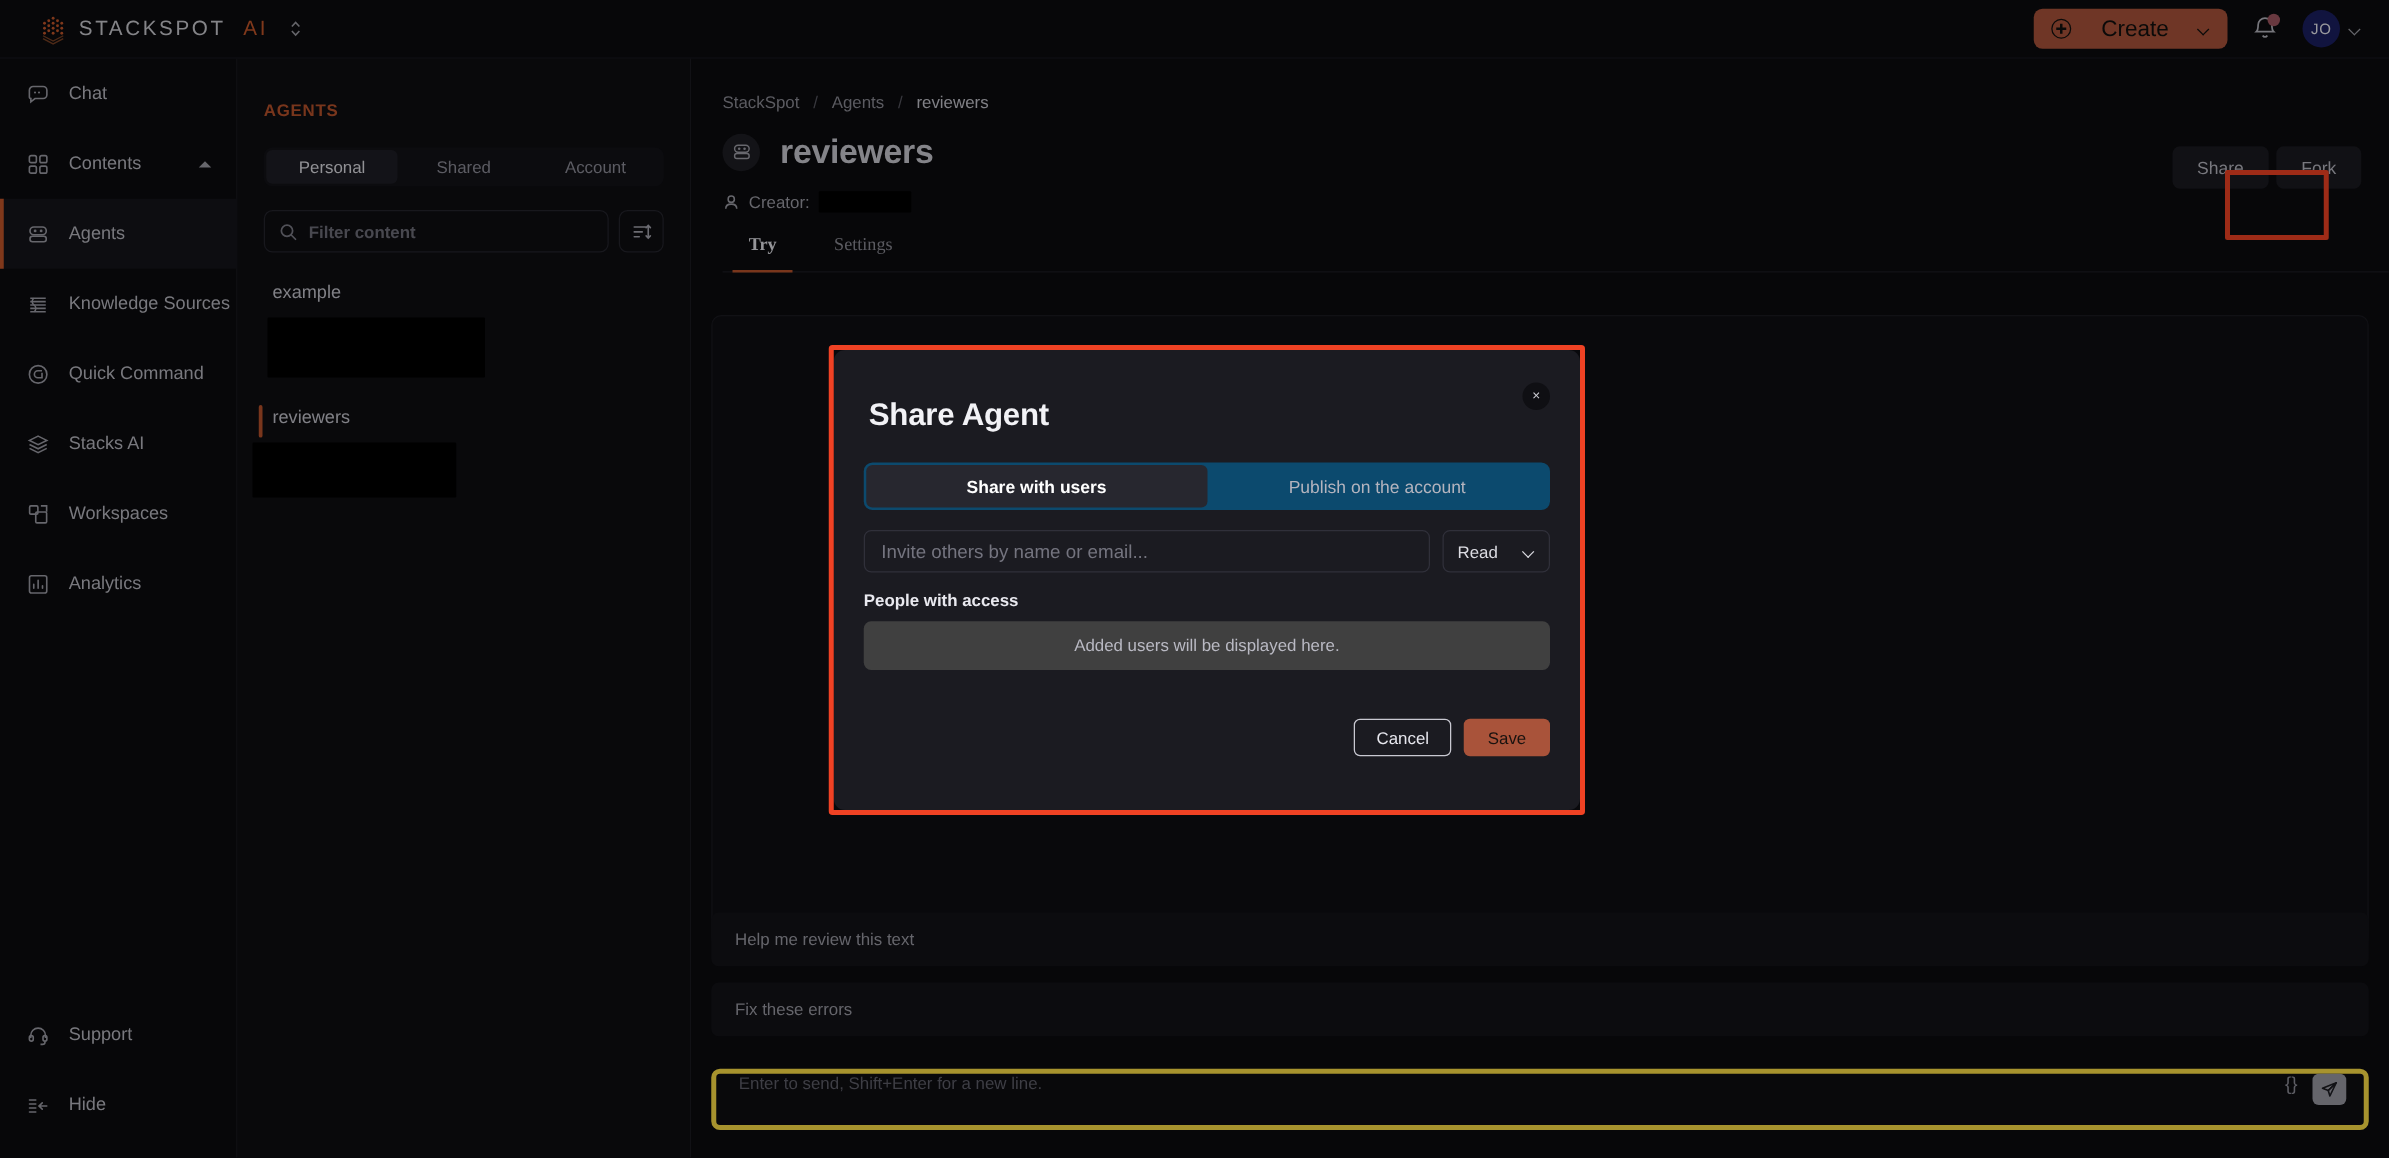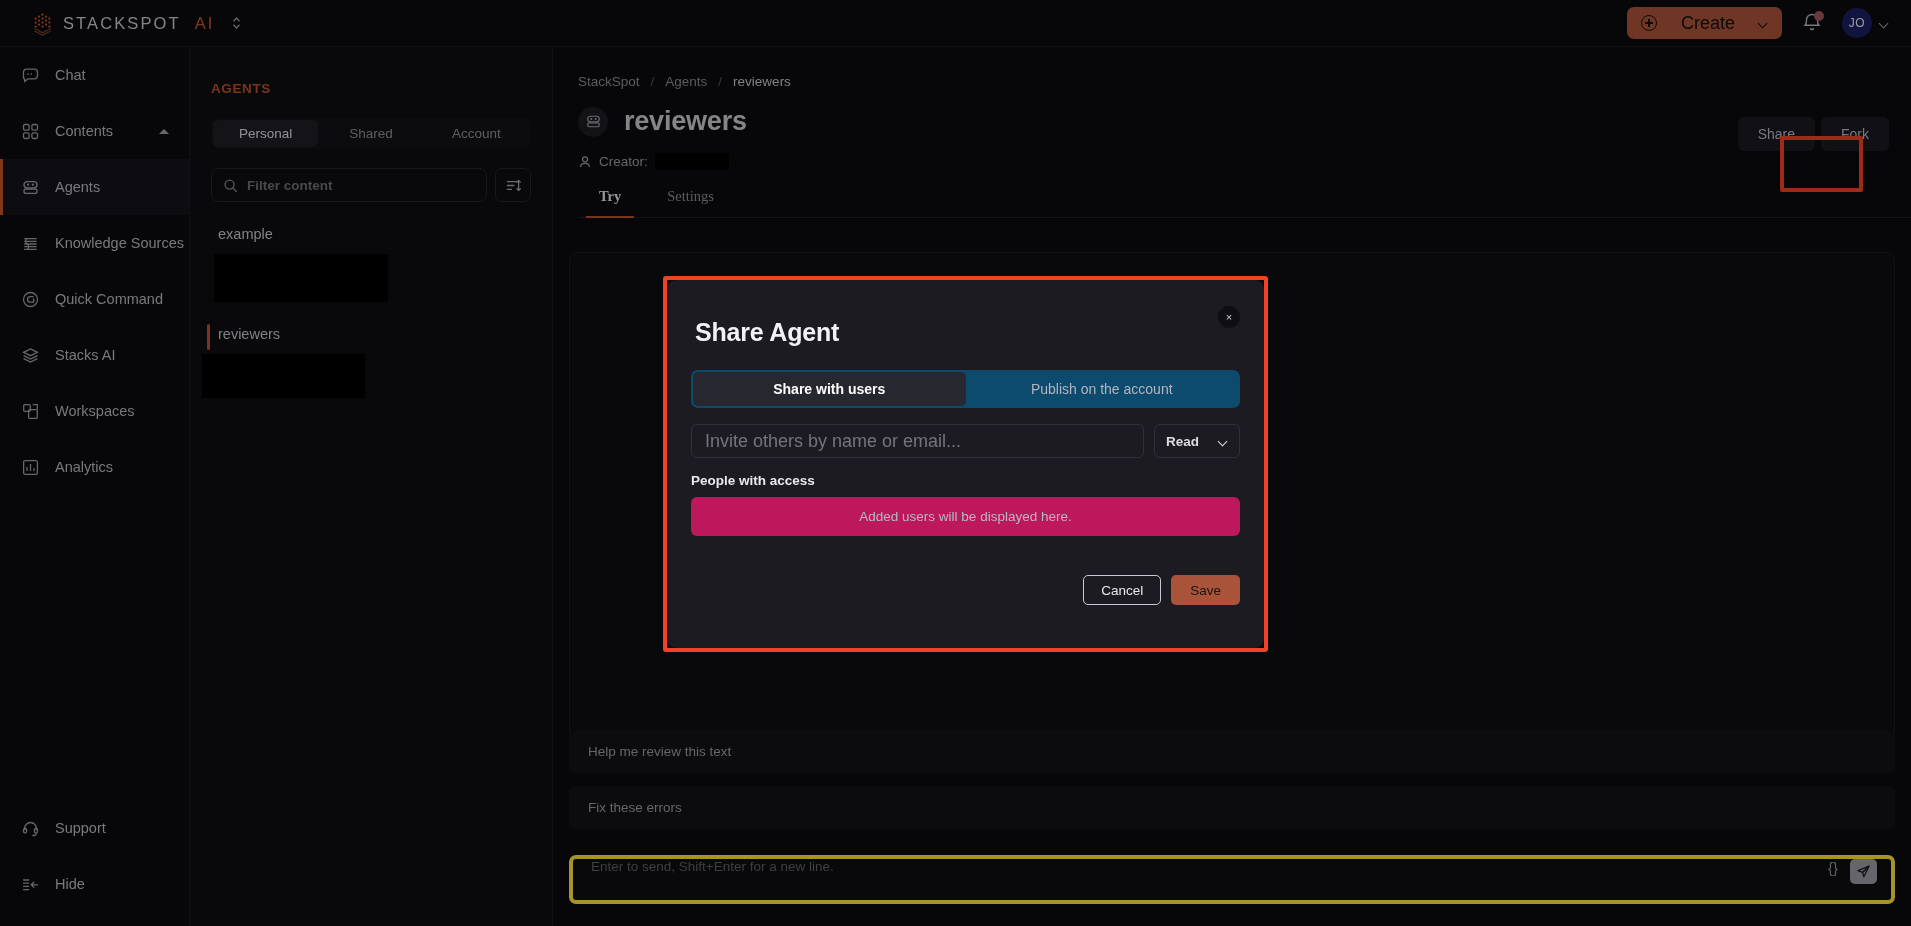--- a/index.html
+++ b/index.html
@@ -228,34 +228,34 @@
   .modal-seg .sb {
     flex: 1; display: flex; align-items: center; justify-content: center;
     font-size: 14px; color: #b4b4be; border-radius: 5px; cursor: pointer;
     background: none; border: none; font-family: inherit;
   }
   .modal-seg .sb.active { background: #27272f; color: #ffffff; font-weight: bold; }
   .invite-row { margin: 16px 24px 0 24px; display: flex; gap: 10px; }
   .invite-input {
     flex: 1; height: 34px; background: #1b1b21; border: 1px solid #30303a;
     border-radius: 6px; padding: 0 13px; color: #d6d6dc;
-    font-size: 18px; font-family: inherit; outline: none;
+    font-size: 15px; font-family: inherit; outline: none;
   }
   .invite-input::placeholder { color: #74747f; }
   .perm-select {
     width: 86px; height: 34px; background: #1b1b21; border: 1px solid #30303a;
     border-radius: 6px; display: flex; align-items: center;
     justify-content: space-between; padding: 0 11px; cursor: pointer;
-    color: #dcdce2; font-size: 13.5px; font-weight: bold;
+    color: #dcdce2; font-size: 13.5px;
   }
   .access-label {
     margin: 15px 0 0 24px; font-size: 13.5px; font-weight: bold; color: #e9e9ef;
   }
   .access-box {
-    margin: 9px 24px 0 24px; height: 39px; background: #be185d;
+    margin: 9px 24px 0 24px; height: 39px; background: #404040;
     border-radius: 6px; display: flex; align-items: center; justify-content: center;
     font-size: 13.5px; color: #b9b9c3;
   }
   .modal-actions {
     position: absolute; right: 24px; bottom: 43px; display: flex; gap: 10px;
   }
   .btn-cancel {
     height: 30px; padding: 0 17px; background: transparent;
     border: 1px solid #c9c9d2; border-radius: 5px; color: #e7e7ee;
     font-size: 13.5px; font-family: inherit; cursor: pointer;

